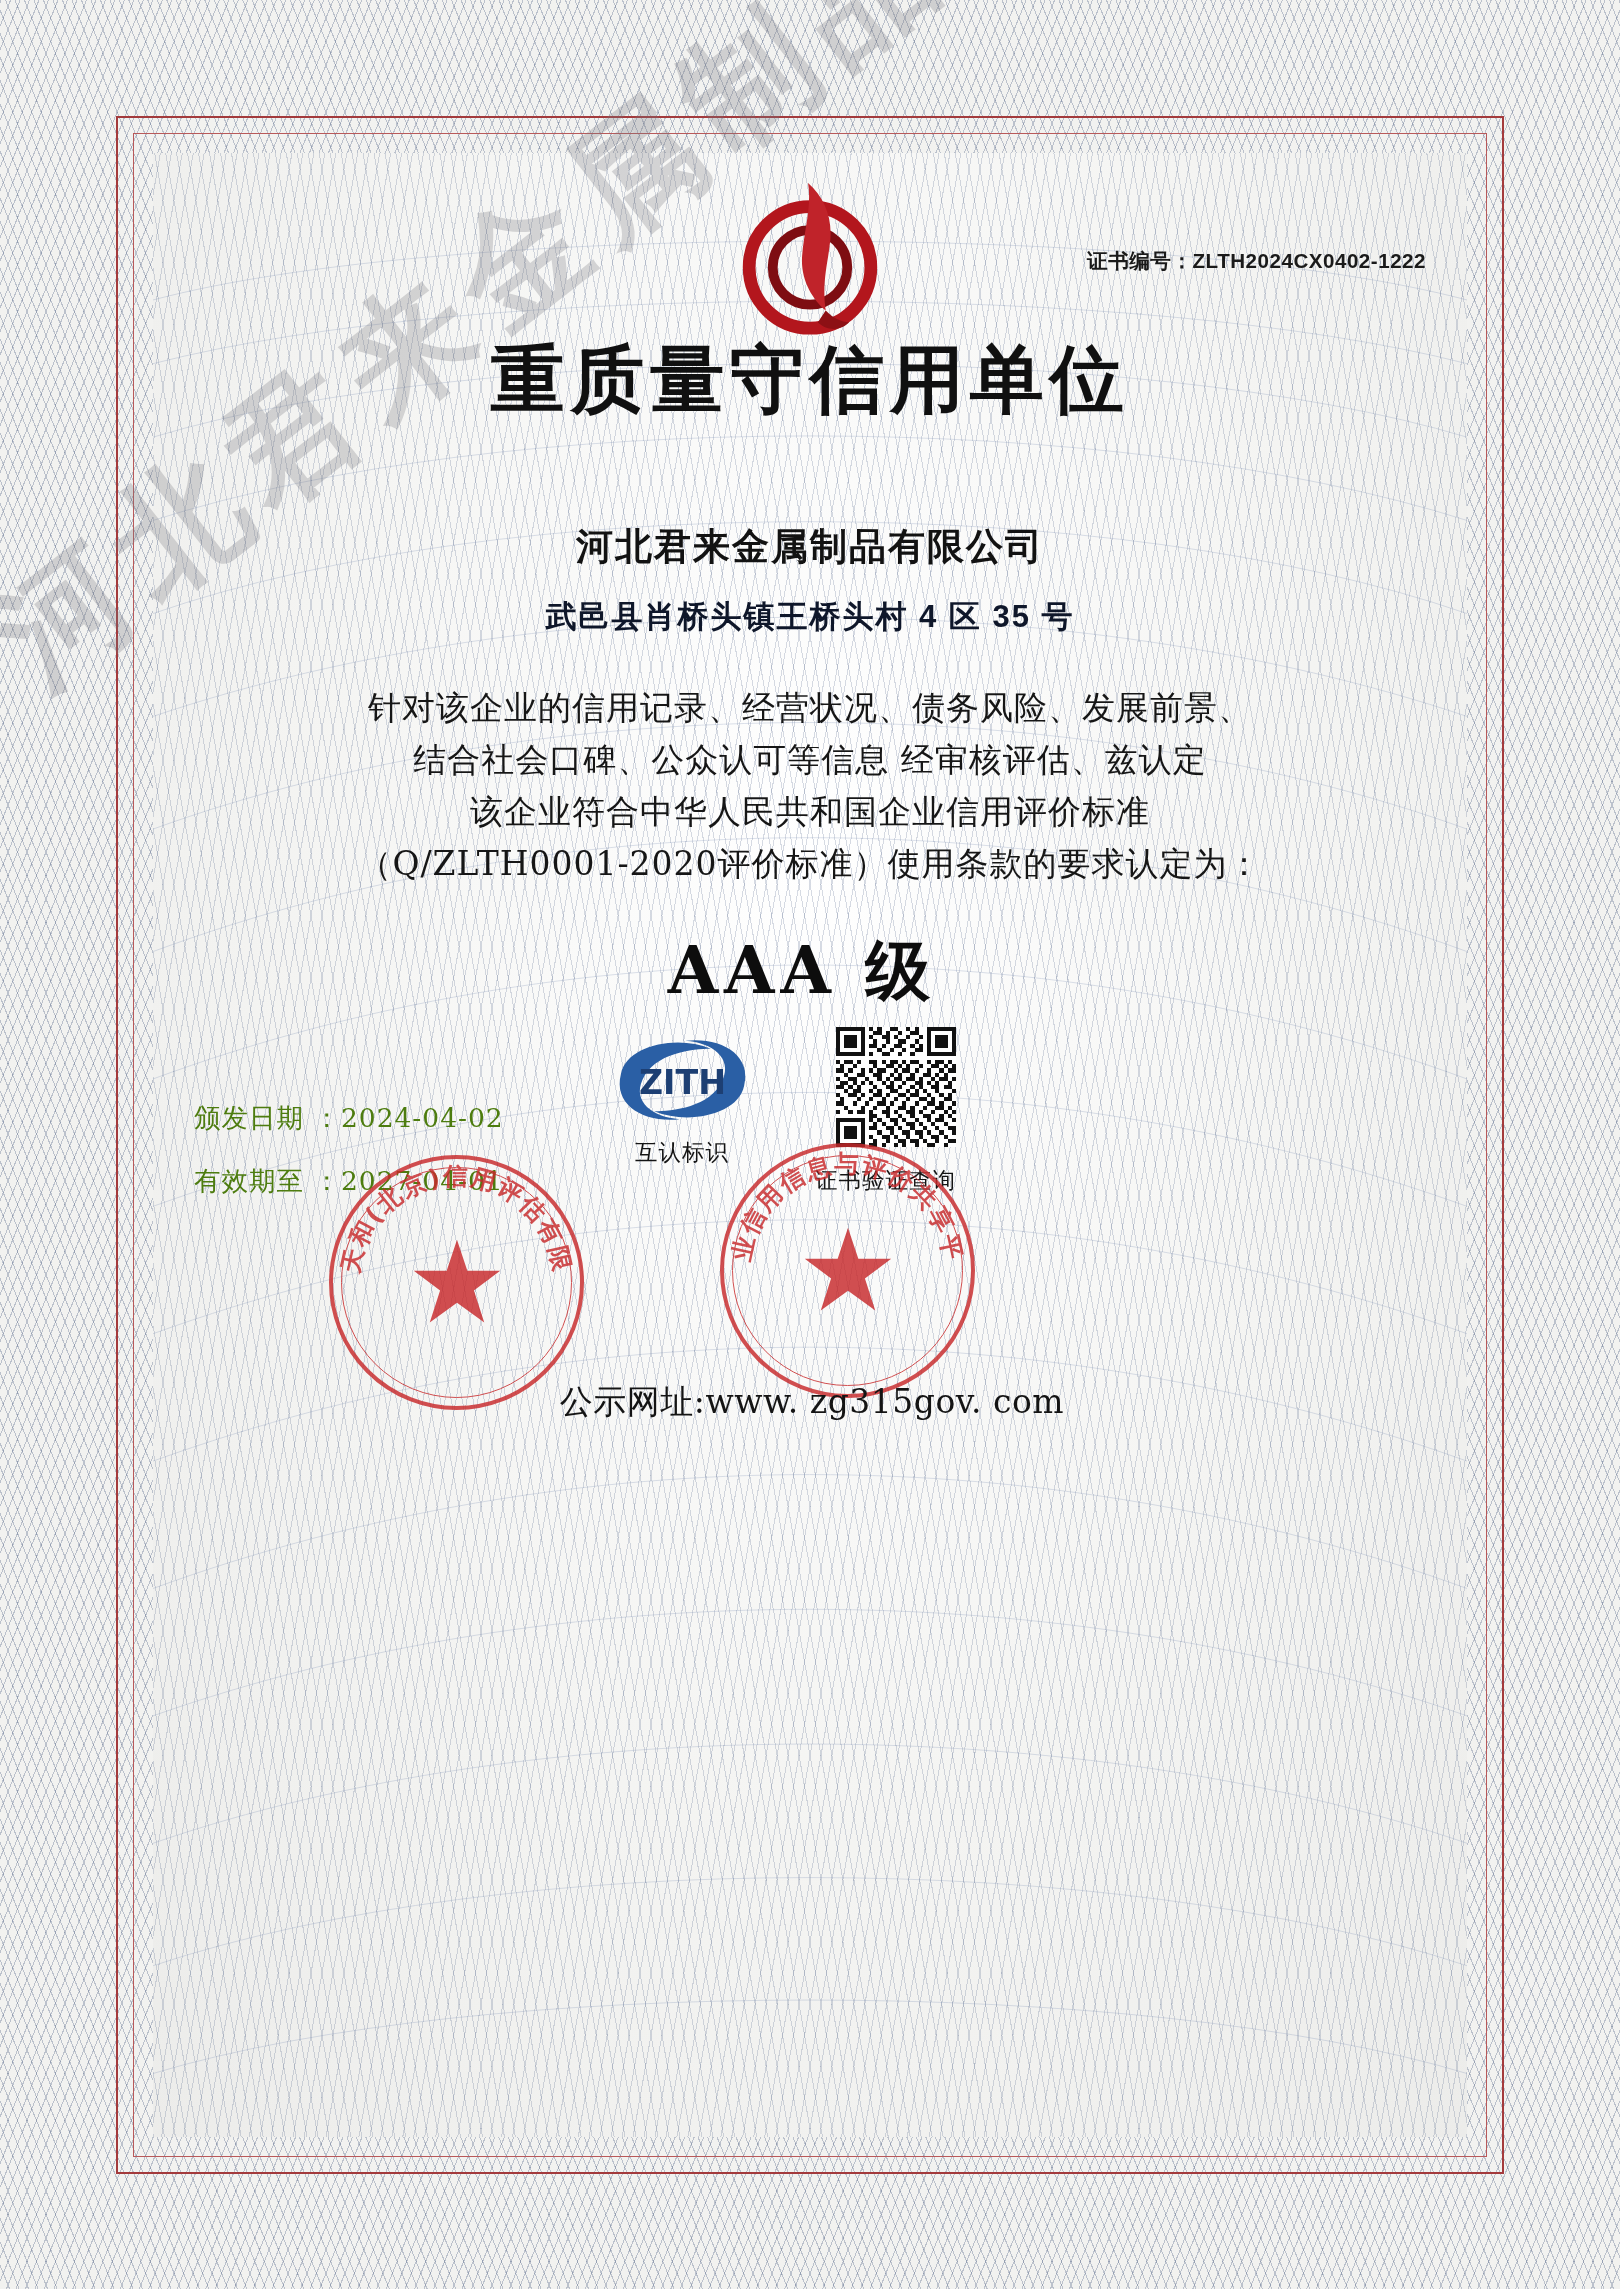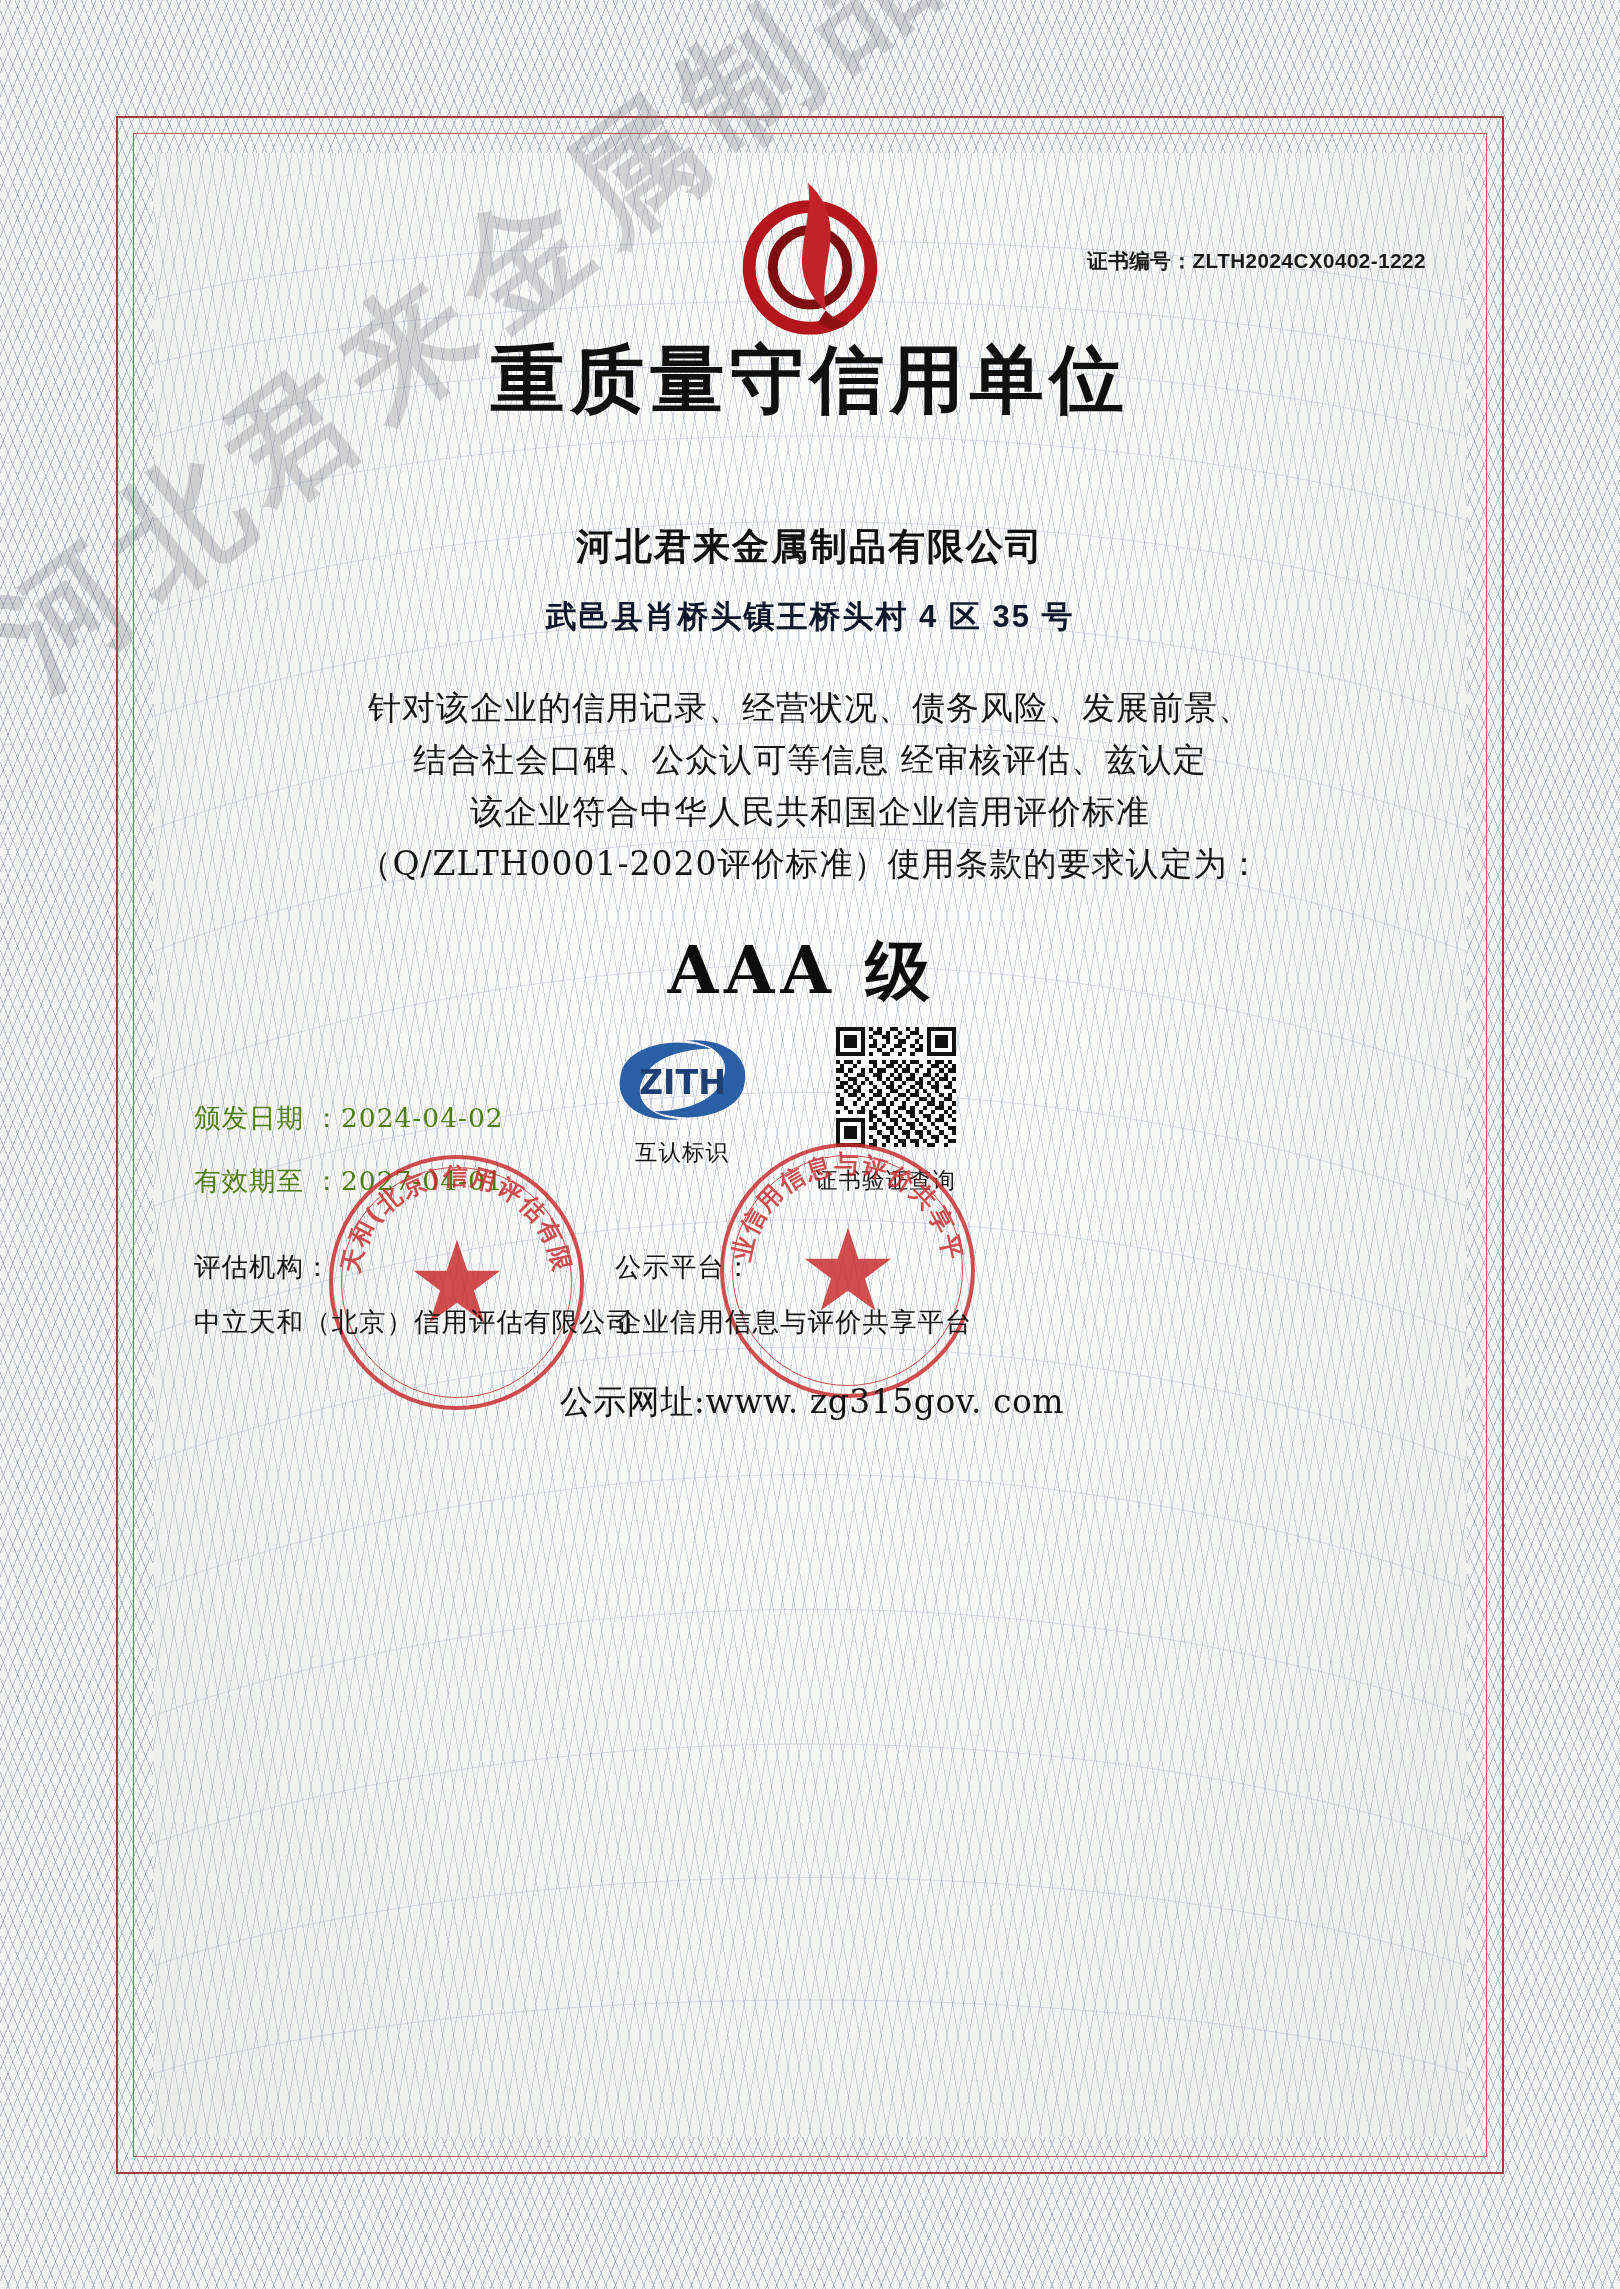--- a/index.html
+++ b/index.html
@@ -632,28 +632,18 @@
         </defs>
         <text>
           <textPath href="#arcB" startOffset="50%" text-anchor="middle">企业信用信息与评价共享平台</textPath>
         </text>
       </svg>
       <svg class="seal-star" viewBox="0 0 100 100">
         <polygon points="50,4 61,37 96,37 68,58 79,92 50,71 21,92 32,58 4,37 39,37" fill="#c8292b"></polygon>
       </svg>
     </div>
 
-    <div class="footer">
-      <div class="footer-col footer-left">
-        <div>评估机构：</div>
-        <div>中立天和（北京）信用评估有限公司</div>
-      </div>
-      <div class="footer-col footer-right">
-        <div>公示平台：</div>
-        <div>企业信用信息与评价共享平台</div>
-      </div>
-    </div>
 
     <div class="site">公示网址:www. zg315gov. com</div>
 
   </div>
 </div>
 
 
 </body></html>

